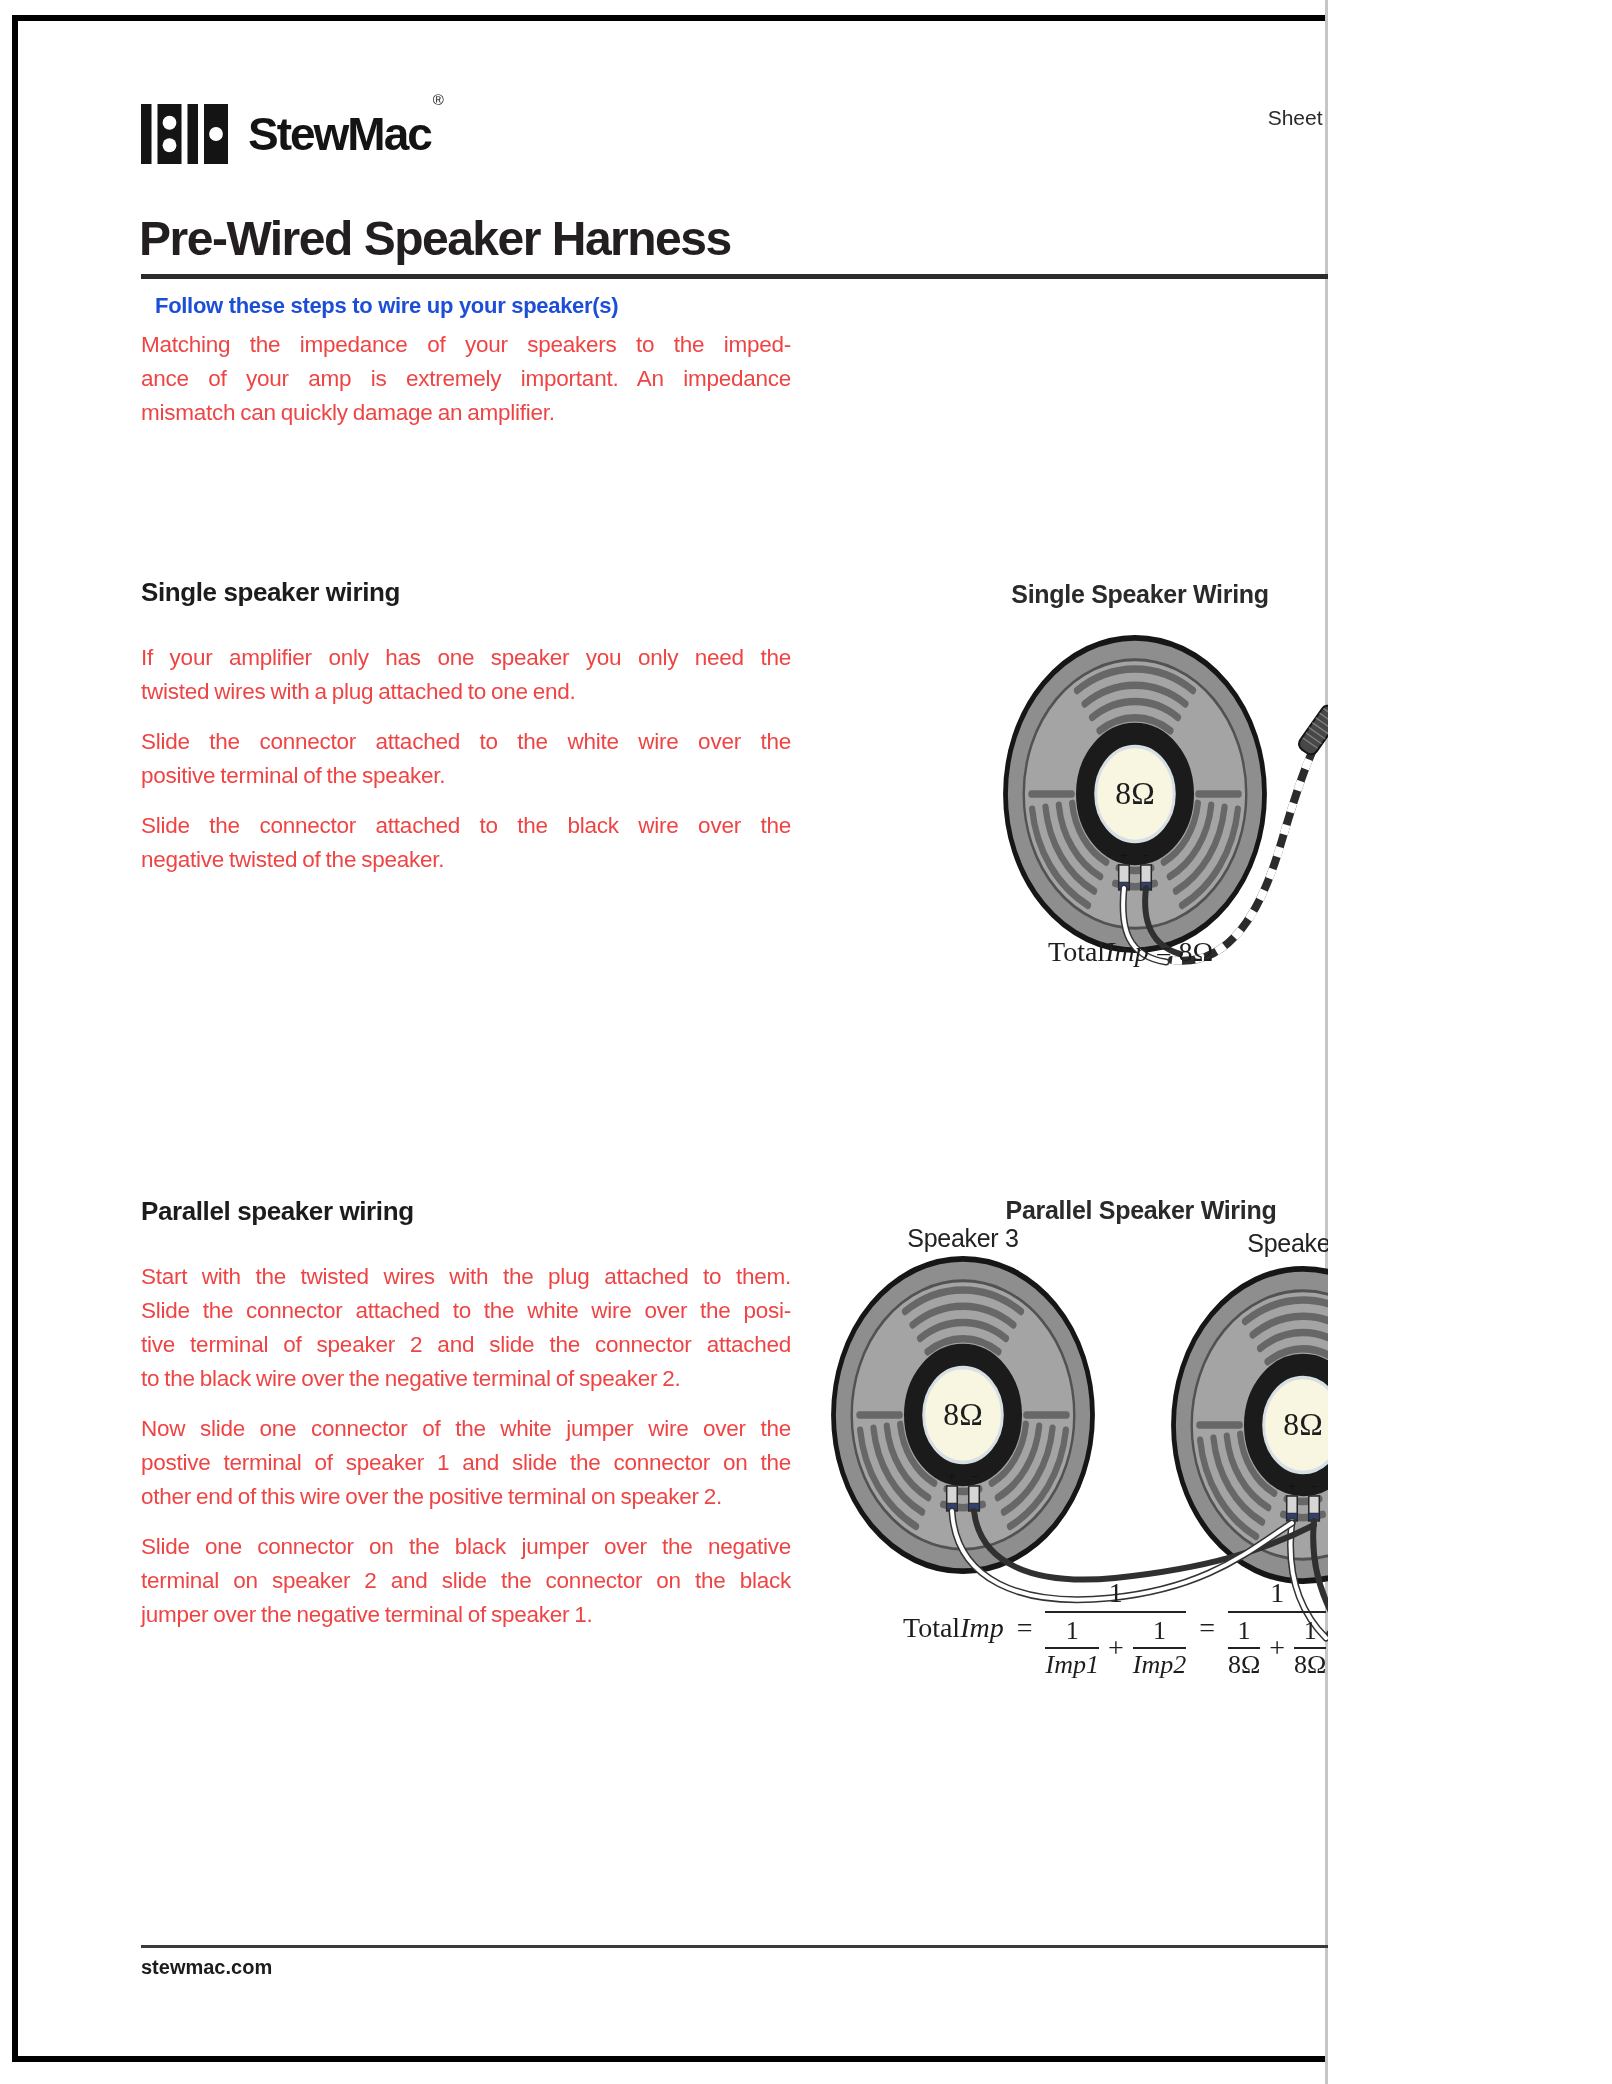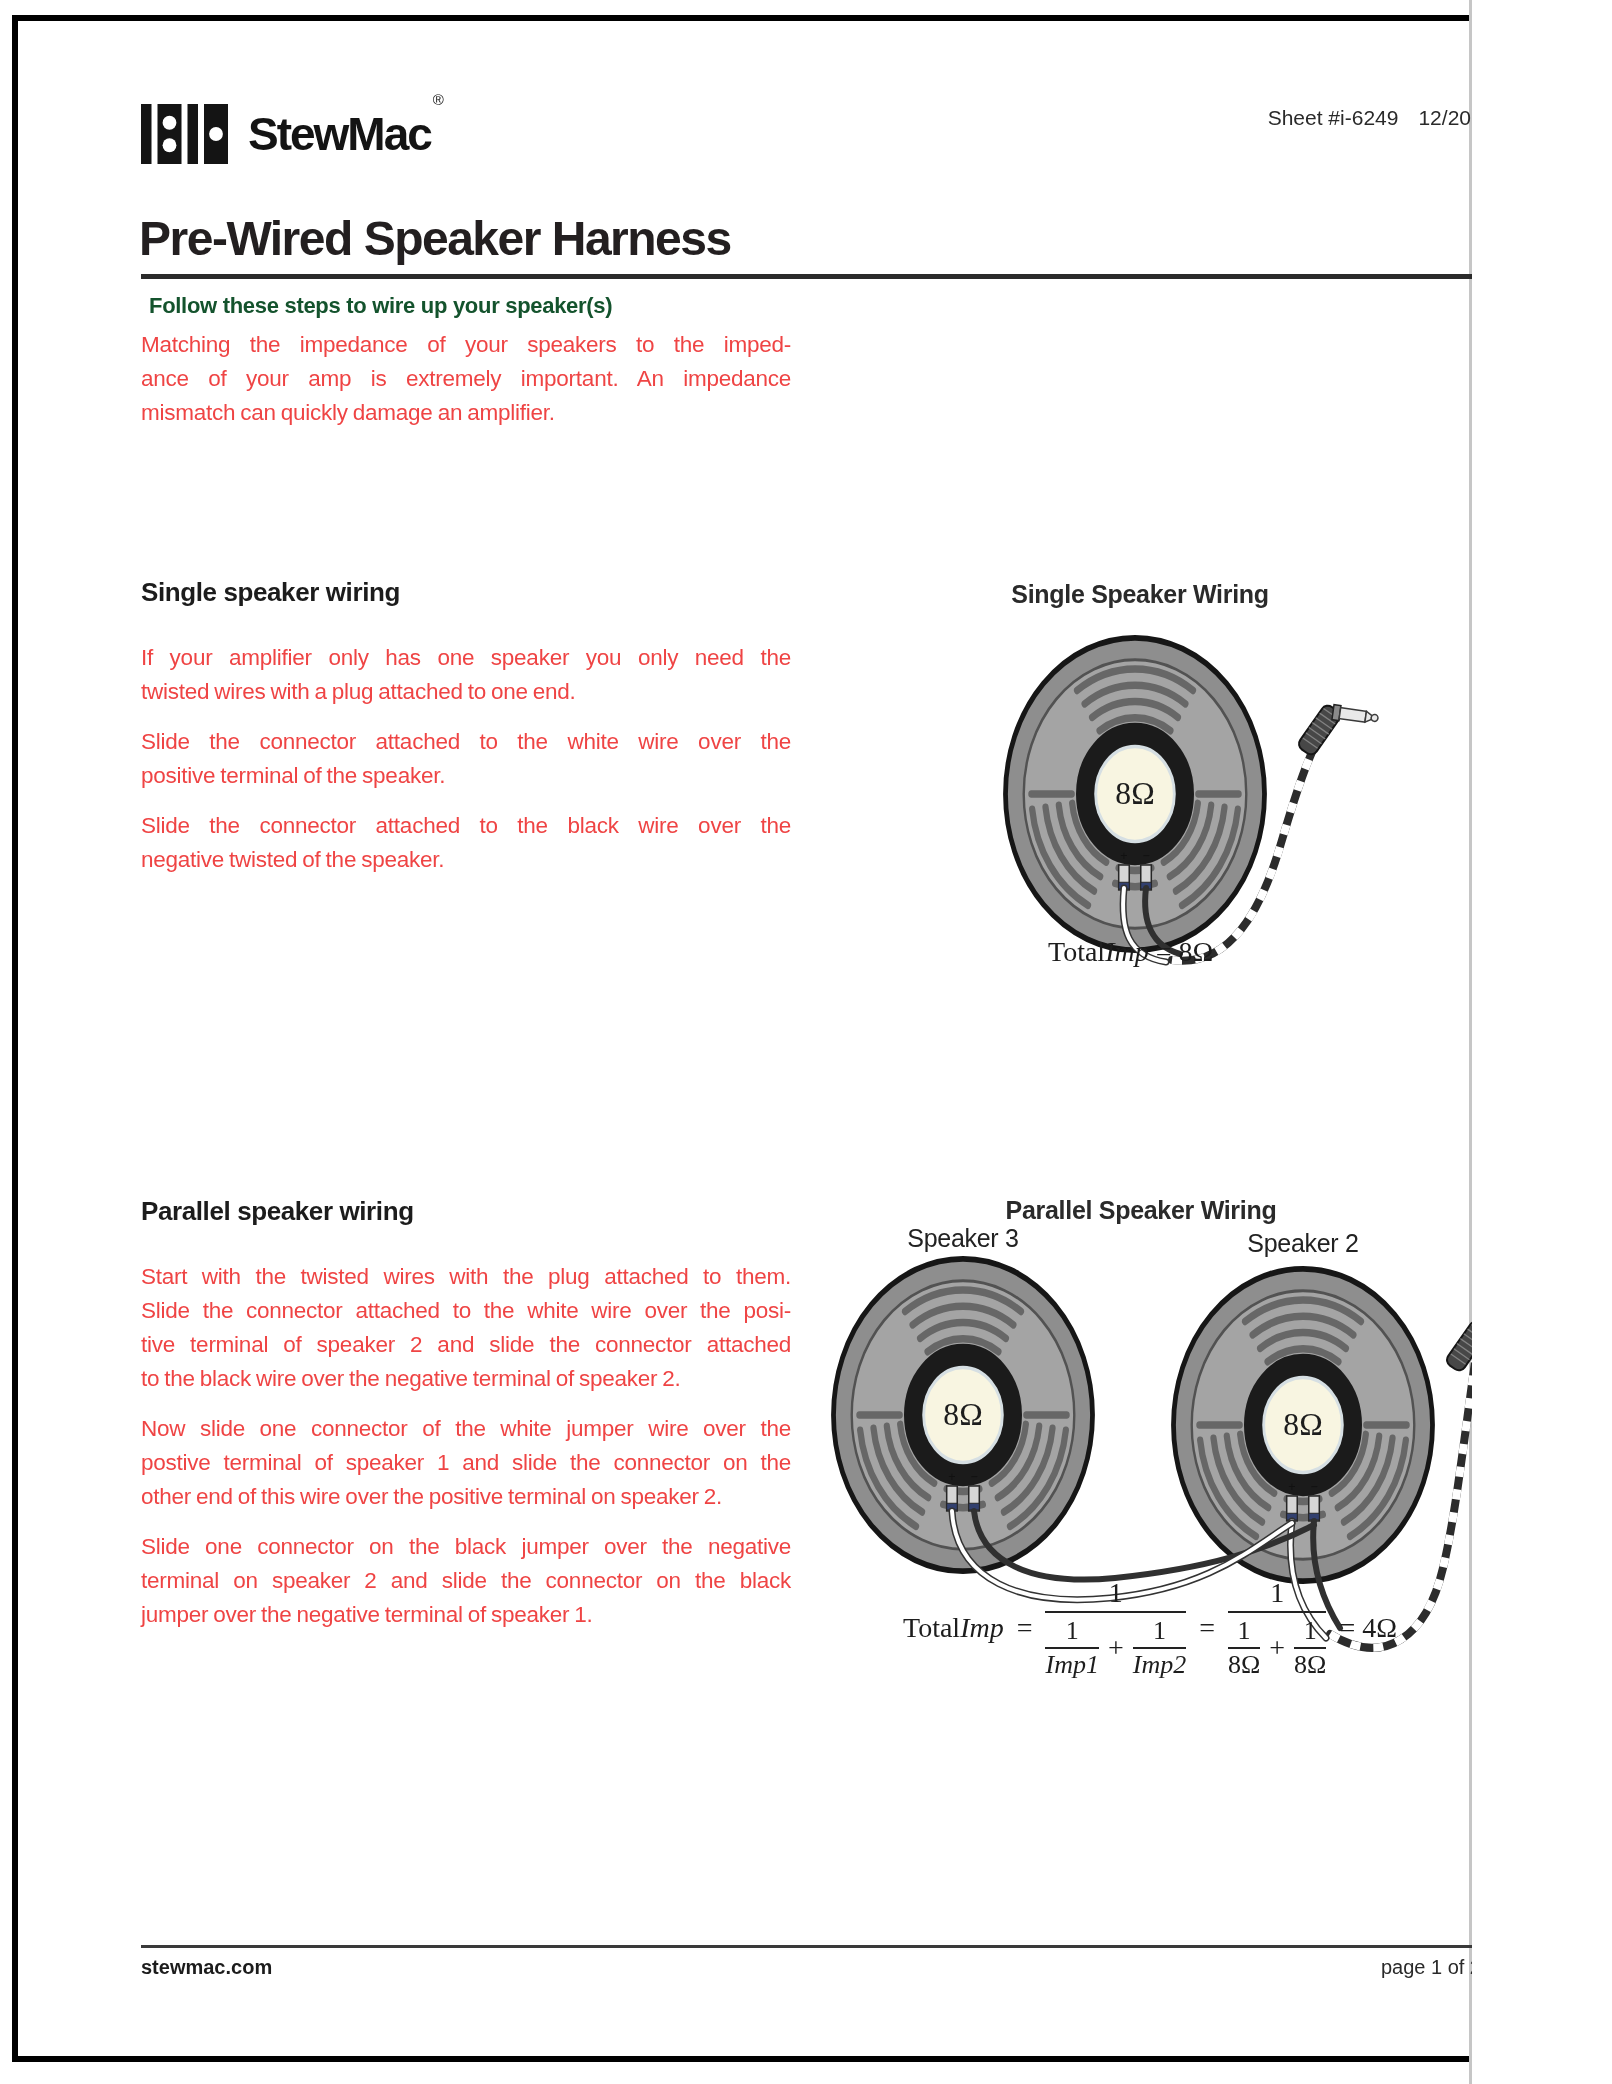--- a/index.html
+++ b/index.html
@@ -1,35 +1,35 @@
 <!DOCTYPE html>
 <html><head>
 <meta charset="utf-8">
 <title>Pre-Wired Speaker Harness</title>
 <style>
   html,body{margin:0;padding:0;background:#ffffff;}
-  .page{position:relative;width:1472px;height:2084px;background:#fff;overflow:hidden;
+  .page{position:relative;width:1328px;height:2084px;background:#fff;overflow:hidden;
         font-family:"Liberation Sans",sans-serif;color:#2e2e2e;}
   .frame{position:absolute;left:12px;top:15px;width:1575px;height:2035px;border:6px solid #000;background:#fff;}
   .edge-right{position:absolute;right:0;top:0;width:3px;height:100%;background:#c6c6c6;}
   .abs{position:absolute;}
 
   
   .logo-row{display:flex;align-items:center;gap:10px;}
   .logo-text{font-size:46px;font-weight:700;letter-spacing:-2px;color:#141414;line-height:1;}
   .logo-reg{font-size:15px;color:#141414;vertical-align:top;position:relative;top:-20px;left:2px;}
   .sheet-info{font-size:21px;color:#2a2a2a;text-align:right;}
   .sheet-info span{display:inline-block;}
   .sheet-date{margin-left:20px;}
 
   .page-title{font-size:48px;font-weight:700;letter-spacing:-1.5px;color:#231f20;line-height:1;}
   .title-rule{height:5px;background:#2b2b2b;}
 
   
-  .lead{font-size:22px;font-weight:700;letter-spacing:-0.3px;color:#14532d;line-height:30px;margin:0 0 7px 8px;}
+  .lead{font-size:22px;font-weight:700;letter-spacing:-0.3px;color:#1d4ed8;line-height:30px;margin:0 0 7px 14px;}
   .h2{font-size:26px;font-weight:700;letter-spacing:-0.4px;color:#1c1c1c;line-height:30px;margin:0 0 34px 0;}
   .para{margin:15px 0 16px 0;}
   .line{font-size:22.5px;line-height:34px;letter-spacing:-0.25px;word-spacing:-1px;
         width:650px;text-align:justify;color:#ef4444;}
   .j{text-align-last:justify;}
 
   
   .dtitle{font-size:25px;font-weight:700;color:#2a2a2a;text-align:center;letter-spacing:-0.3px;}
   .slabel{font-size:25px;color:#222;text-align:center;letter-spacing:-0.3px;}
   .serif{font-family:"Liberation Serif","DejaVu Serif",serif;text-align:center;}

